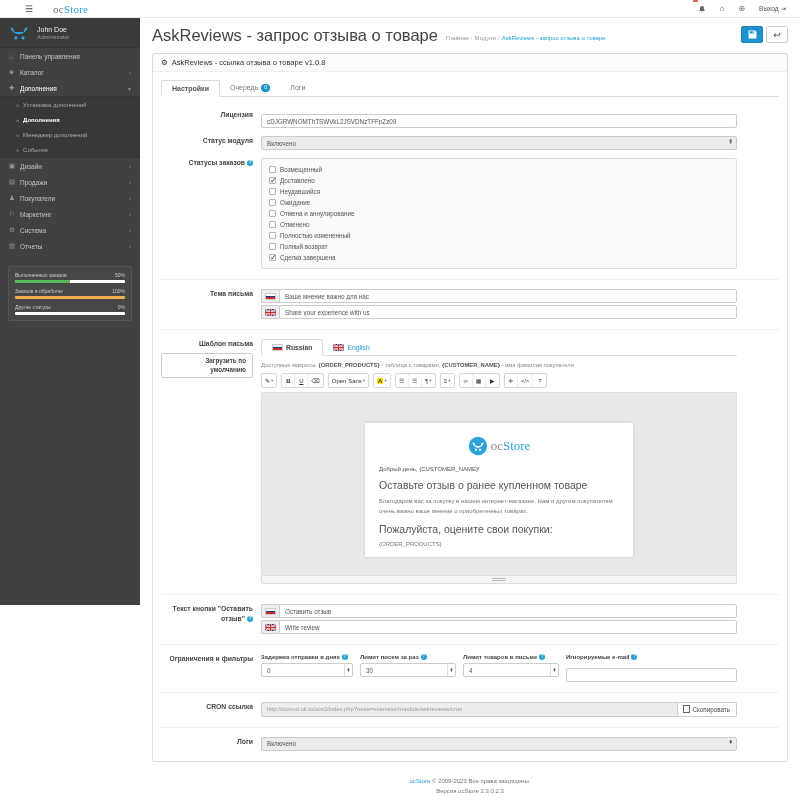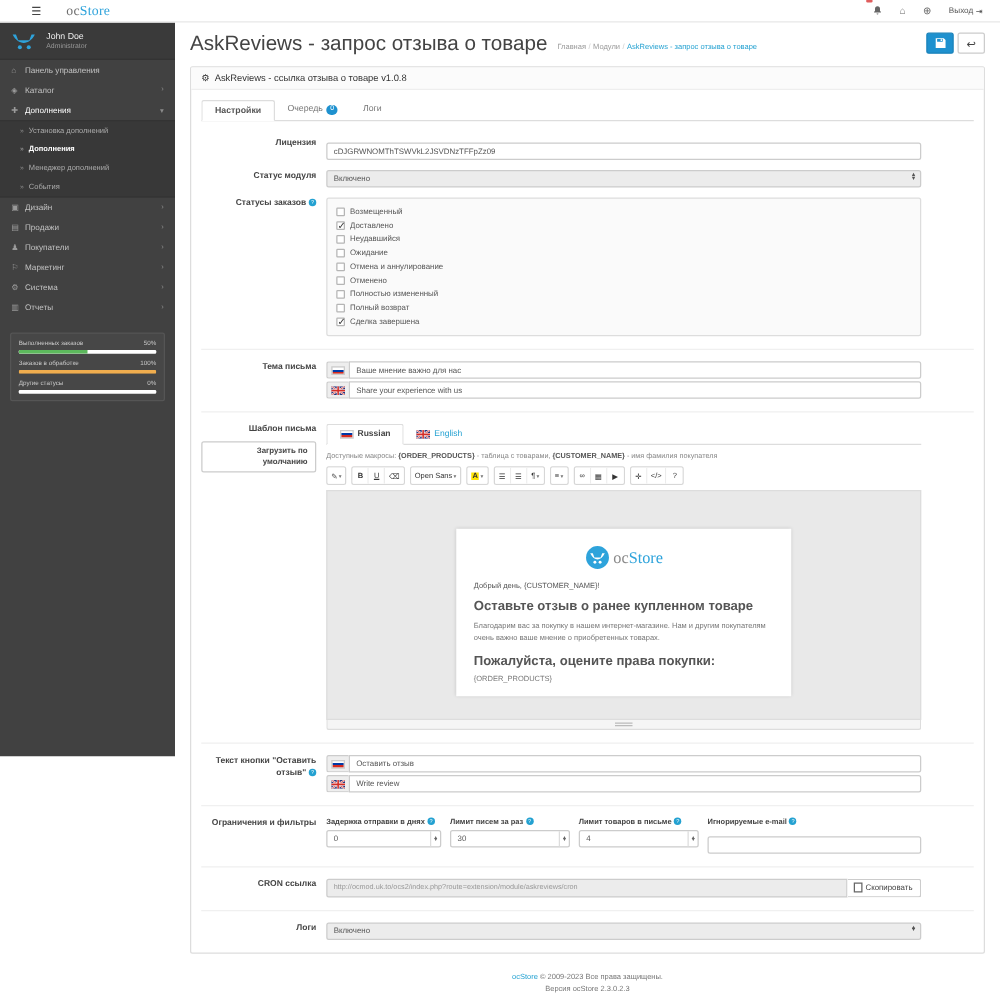--- a/index.html
+++ b/index.html
@@ -78,21 +78,21 @@
   .bgroup{display:flex;border:1px solid #d7d7d7;border-radius:2px;overflow:hidden;background:#fff}
   .tbtn{min-width:13px;height:13px;padding:0 3px;display:flex;align-items:center;justify-content:center;font-size:6px;color:#333;background:#fff;border-right:1px solid #ececec;cursor:pointer;gap:1px}
   .tbtn:last-child{border-right:0}
   .tbtn .hl{background:#ffe400;padding:0 1px;font-weight:bold}
   .tbtn .tcaret{font-size:4.5px;color:#777}
   .editor{border:1px solid #ddd;margin-top:4px;background:#e9e9e9;height:184px;overflow:hidden}
   .emailcard{width:268px;background:#fff;margin:30px auto 0;padding:8px 14px 10px;box-shadow:0 0 3px rgba(0,0,0,.15)}
   .eml-logo{display:flex;align-items:center;justify-content:center;gap:3px;margin:5px 0 10px;font-family:"Liberation Serif",serif;font-size:13px}
   .eml-logo .oc{color:#8a8a8a}.eml-logo .store{color:#2ea3db}
   .eml-greet{font-size:6px;color:#555;margin-bottom:7px}
-  .eml-h{font-size:10.5px;color:#555;font-weight:bold;margin-bottom:6px}
+  .eml-h{font-size:10.5px;color:#555;font-weight:normal;margin-bottom:6px}
   .eml-p{font-size:6px;color:#777;line-height:1.55;margin-bottom:7px}
   .eml-macro{font-size:6px;color:#777}
   .statusbar{height:8px;background:#f5f5f5;border:1px solid #ddd;border-top:0;border-radius:0 0 2px 2px;display:flex;align-items:center;justify-content:center;cursor:ns-resize}
   .grip{width:14px;border-top:1px solid #bbb;border-bottom:1px solid #bbb;height:3px}
   
   .limits{display:flex;gap:7px}
   .numlab{font-size:6px;font-weight:bold;color:#444;margin-bottom:3px;white-space:nowrap}
   .numbox{position:relative;height:14px;border:1px solid #ccc;border-radius:2px;background:#fff;font-size:6.3px;color:#555;display:flex;align-items:center;padding:0 5px}
   .spin{position:absolute;right:0;top:0;bottom:0;width:8px;border-left:1px solid #ddd;display:flex;flex-direction:column;align-items:center;justify-content:center;line-height:.6;font-size:4px;color:#666;cursor:pointer}
   
@@ -436,21 +436,21 @@
                   <circle cx="12" cy="12" r="11" fill="#2ea3db"></circle>
                   <path d="M5 8 C9 16,15 16,19 8 L16.5 8 15 12 9 12 7.5 8 Z" fill="#fff"></path>
                   <circle cx="9.5" cy="16.5" r="1.4" fill="#fff"></circle>
                     <circle cx="14.5" cy="16.5" r="1.4" fill="#fff"></circle>
                 </svg>
                 <span><span class="oc">oc</span><span class="store">Store</span></span>
               </div>
               <div class="eml-greet">Добрый день, {CUSTOMER_NAME}!</div>
               <div class="eml-h">Оставьте отзыв о ранее купленном товаре</div>
               <div class="eml-p">Благодарим вас за покупку в нашем интернет-магазине. Нам и другим покупателям очень важно ваше мнение о приобретенных товарах.</div>
-              <div class="eml-h">Пожалуйста, оцените права покупки:</div>
+              <div class="eml-h">Пожалуйста, оцените свои покупки:</div>
               <div class="eml-macro">{ORDER_PRODUCTS}</div>
             </div>
           </div>
           <div class="statusbar">
               <span class="grip"></span>
             </div>
         </div>
       </div>
 
       <div class="frow sep">

